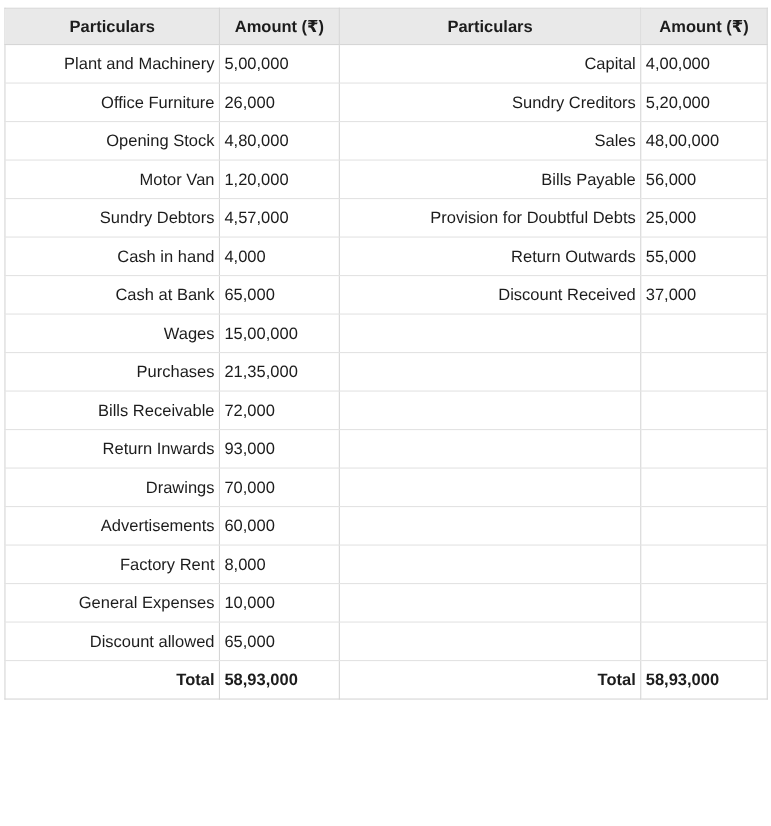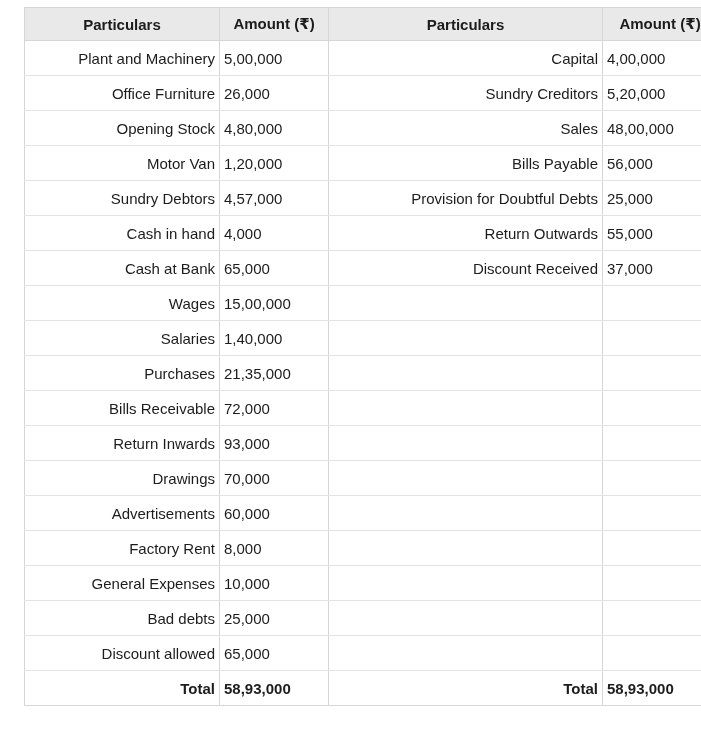--- a/index.html
+++ b/index.html
@@ -8,21 +8,20 @@
     background: #ffffff;
   }
   body {
     width: 701px;
     height: 751px;
     overflow: hidden;
     font-family: "Liberation Sans", "DejaVu Sans", sans-serif;
   }
   .sheet {
     padding: 7px 4px 0 4px;
-    margin-left: 20px;
   }
   table.tb {
     border-collapse: collapse;
     table-layout: fixed;
     width: 693px;
     color: var(--text, #1c1c1c);
     border: 1px solid var(--border, #d6d6d6);
   }
   col.c-part-l  { width: 195px; }
   col.c-amt-l   { width: 109px; }
@@ -119,26 +118,20 @@
     <td class="p">Discount Received</td>
     <td class="a">37,000</td>
   </tr>
         <tr>
     <td class="p">Wages</td>
     <td class="a">15,00,000</td>
     <td class="p"></td>
     <td class="a"></td>
   </tr>
         <tr>
-    <td class="p">Salaries</td>
-    <td class="a">1,40,000</td>
-    <td class="p"></td>
-    <td class="a"></td>
-  </tr>
-        <tr>
     <td class="p">Purchases</td>
     <td class="a">21,35,000</td>
     <td class="p"></td>
     <td class="a"></td>
   </tr>
         <tr>
     <td class="p">Bills Receivable</td>
     <td class="a">72,000</td>
     <td class="p"></td>
     <td class="a"></td>
@@ -167,26 +160,20 @@
     <td class="p"></td>
     <td class="a"></td>
   </tr>
         <tr>
     <td class="p">General Expenses</td>
     <td class="a">10,000</td>
     <td class="p"></td>
     <td class="a"></td>
   </tr>
         <tr>
-    <td class="p">Bad debts</td>
-    <td class="a">25,000</td>
-    <td class="p"></td>
-    <td class="a"></td>
-  </tr>
-        <tr>
     <td class="p">Discount allowed</td>
     <td class="a">65,000</td>
     <td class="p"></td>
     <td class="a"></td>
   </tr>
       </tbody>
     <tfoot>
       <tr>
         <td class="p">Total</td>
         <td class="a">58,93,000</td>

